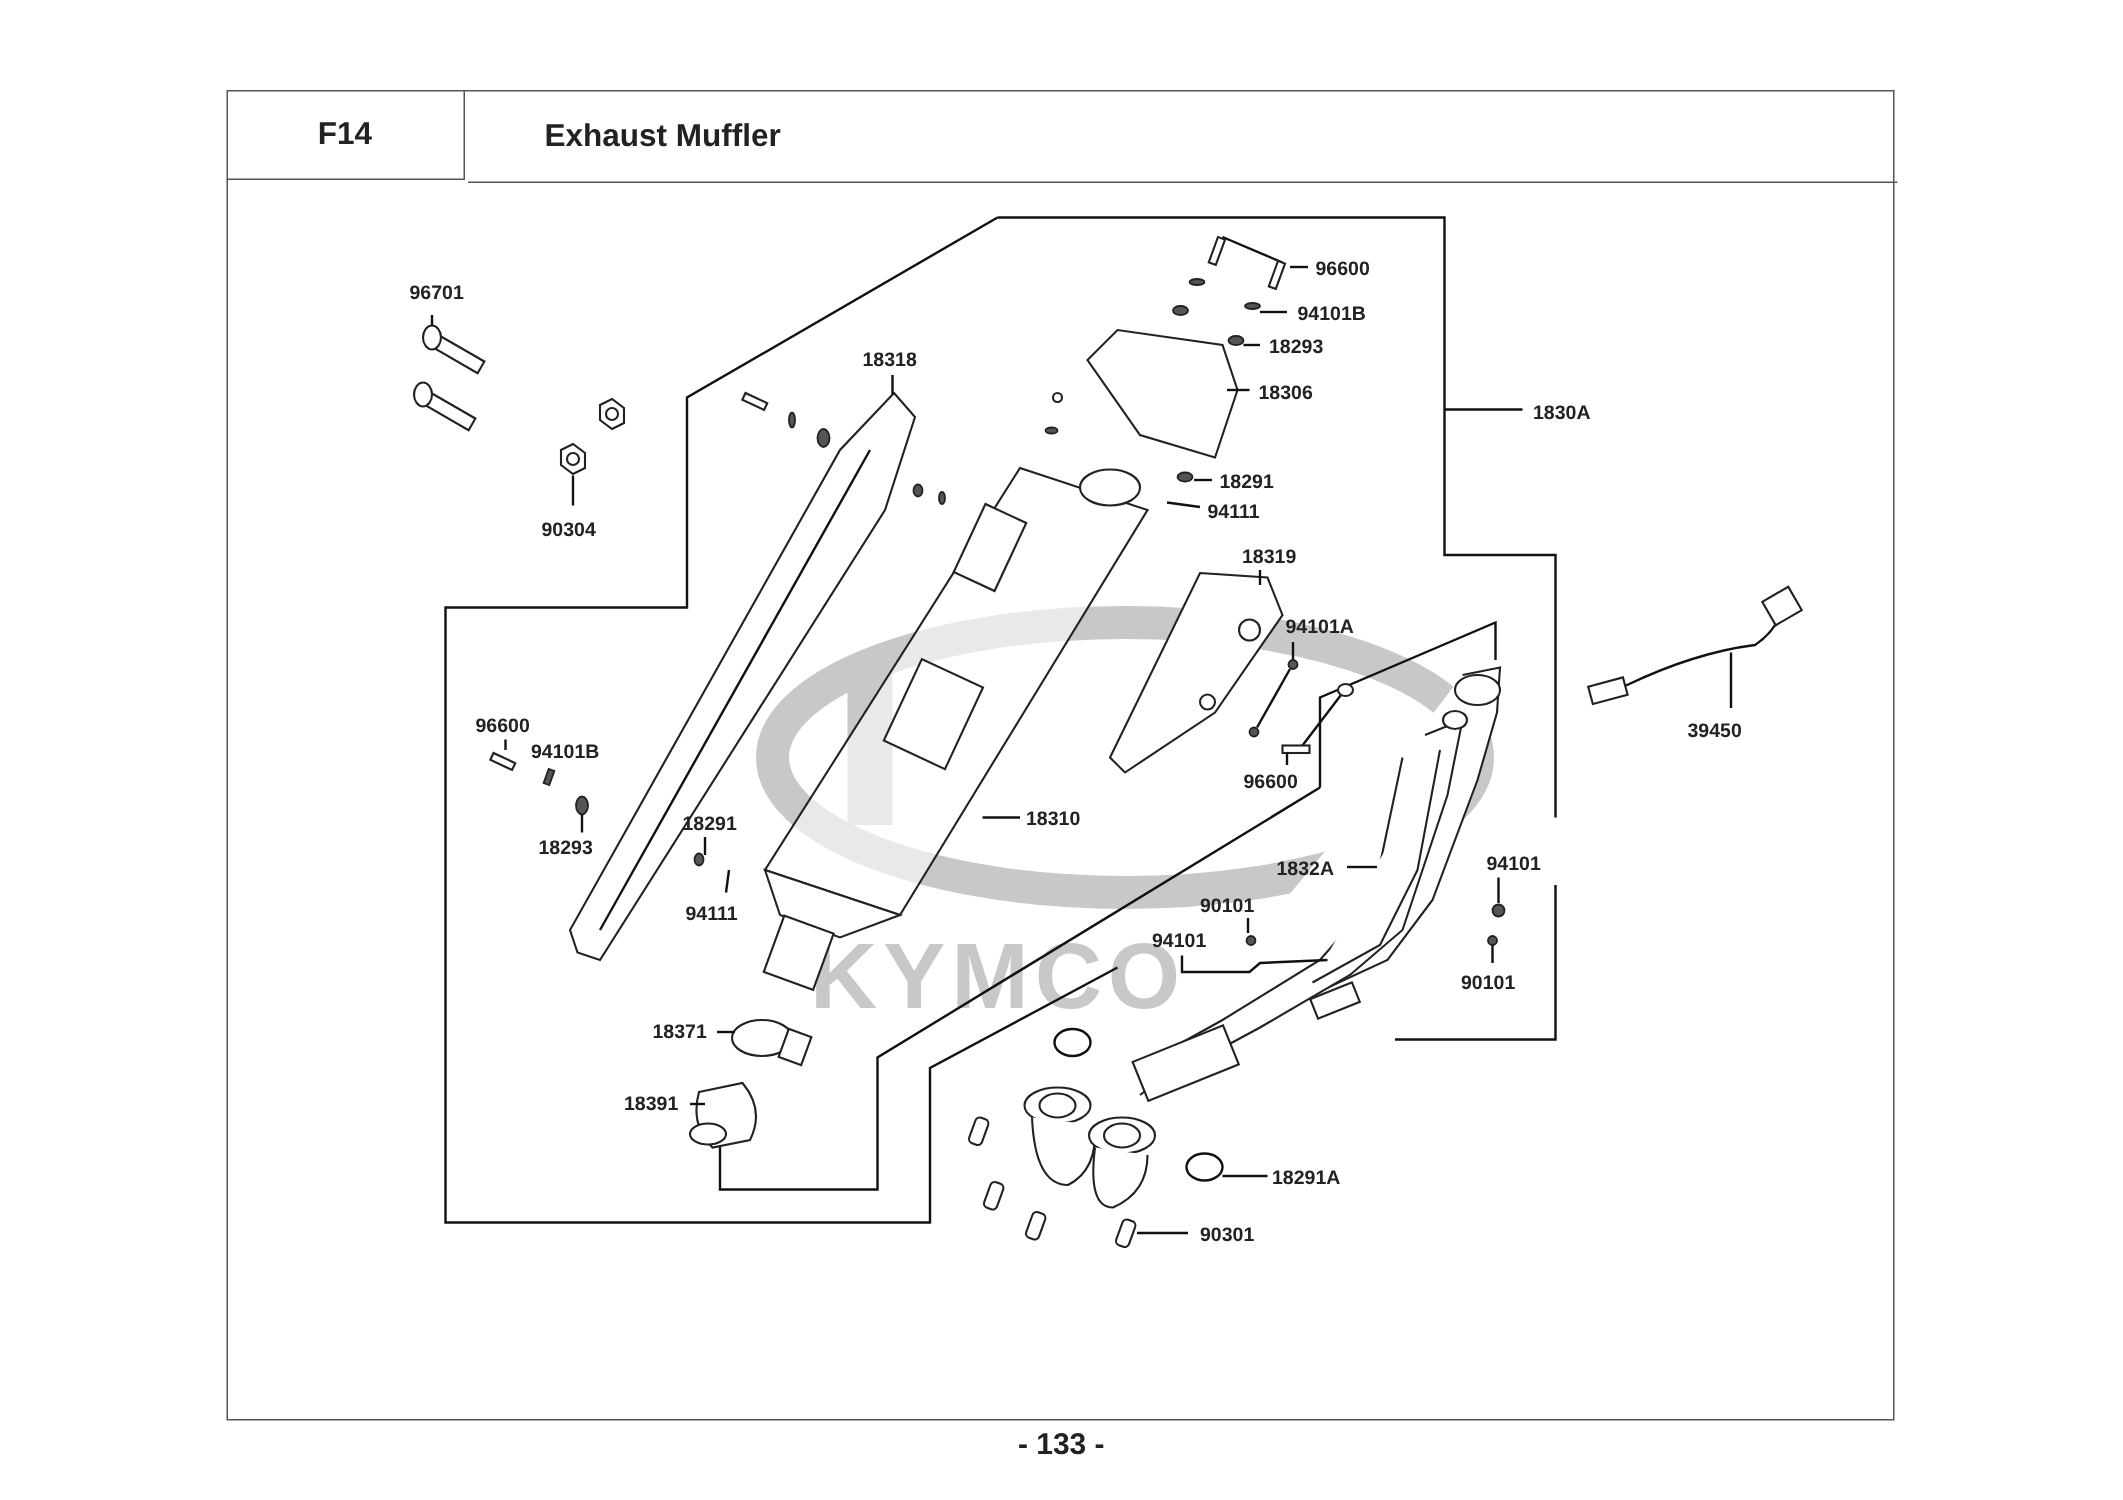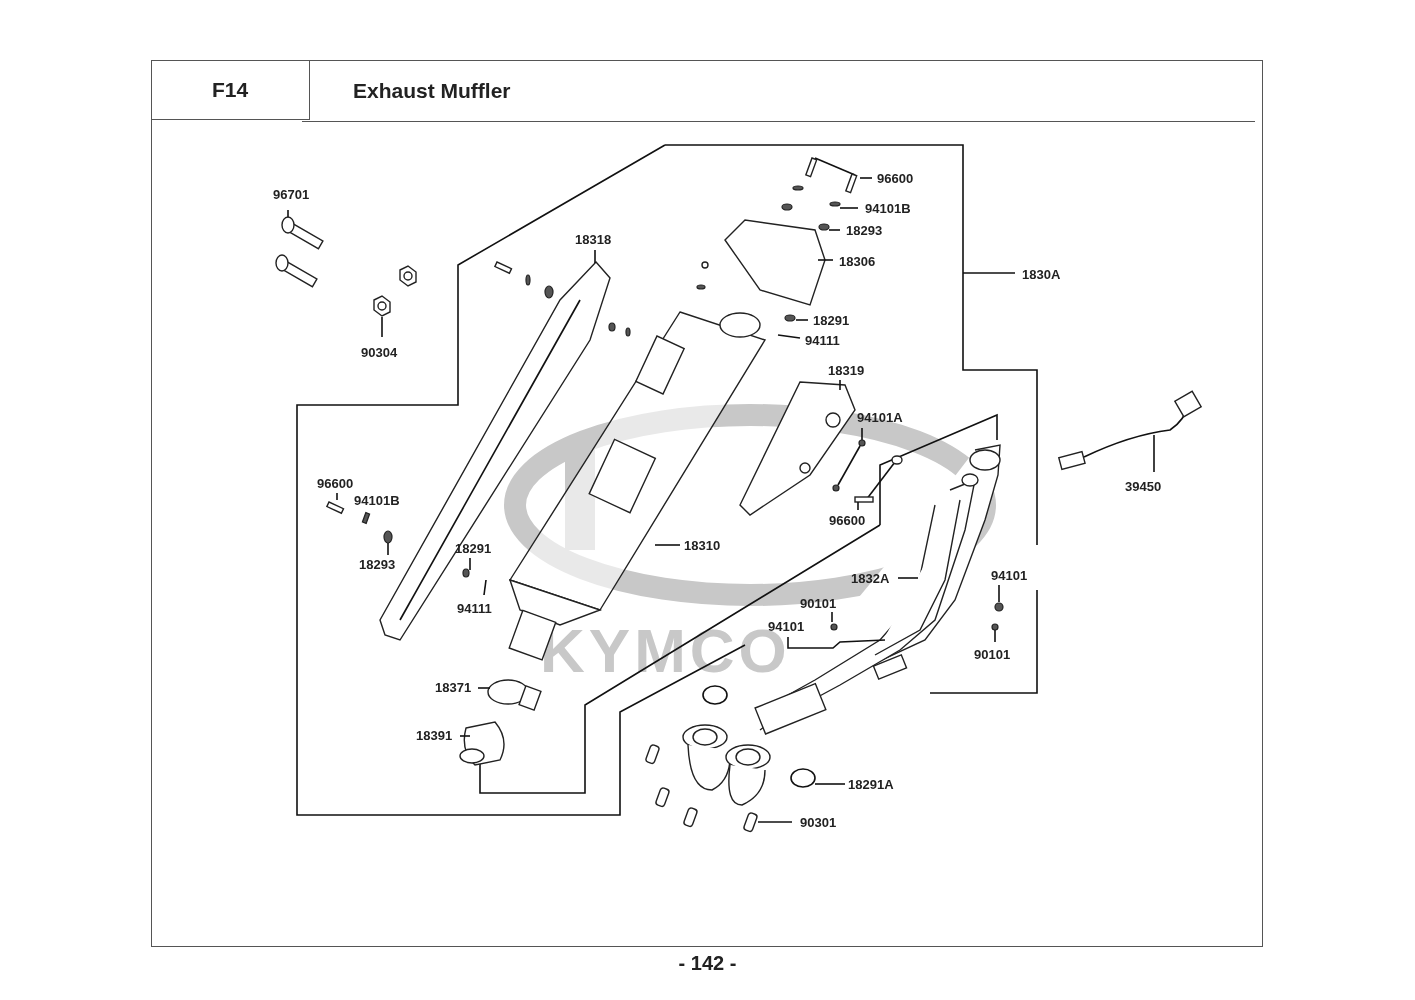--- a/index.html
+++ b/index.html
@@ -1,19 +1,19 @@
 <!DOCTYPE html>
 <html><head>
 <meta charset="utf-8">
 <style>
   html, body { margin:0; padding:0; background:#ffffff; }
   body { width:1415px; height:1000px; position:relative; overflow:hidden; font-family:"Liberation Sans", sans-serif; color:#222; }
   .frame { position:absolute; left:151px; top:60px; width:1112px; height:887px; border:1.5px solid #555; box-sizing:border-box; }
   .code-cell { position:absolute; left:151px; top:60px; width:159px; height:60px; border-right:1.5px solid #555; border-bottom:1.5px solid #555; box-sizing:border-box; display:flex; align-items:center; justify-content:center; font-weight:bold; font-size:21px; }
-  .title-cell { position:absolute; left:302px; top:60px; width:953px; height:62px; border-bottom:1.5px solid #555; box-sizing:border-box; display:flex; align-items:center; padding-left:51px; font-weight:bold; font-size:21px; }
+  .title-cell { position:absolute; left:312px; top:60px; width:953px; height:62px; border-bottom:1.5px solid #555; box-sizing:border-box; display:flex; align-items:center; padding-left:51px; font-weight:bold; font-size:21px; }
   .page-num { position:absolute; left:0; width:1415px; top:952px; text-align:center; font-weight:bold; font-size:20px; }
   svg.diagram { position:absolute; left:0; top:0; }
   .lbl { font-family:"Liberation Sans", sans-serif; font-weight:bold; font-size:13px; fill:#222; }
   .wm { fill:#c8c8c8; }
   .ln { stroke:#111; stroke-width:1.6; fill:none; }
   .pt { stroke:#222; stroke-width:1.4; fill:#fff; }
   .ptd { stroke:#222; stroke-width:1.2; fill:#555; }
 </style>
 </head>
 <body>
@@ -214,13 +214,13 @@
     <text class="lbl" x="974" y="659">90101</text>
     <text class="lbl" x="800" y="608">90101</text>
     <text class="lbl" x="768" y="631">94101</text>
     <text class="lbl" x="435" y="692">18371</text>
     <text class="lbl" x="416" y="740">18391</text>
     <text class="lbl" x="848" y="789">18291A</text>
     <text class="lbl" x="800" y="827">90301</text>
   </g>
 </svg>
 
-<div class="page-num">- 142 -</div>
+<div class="page-num">- 133 -</div>
 
 </body></html>

